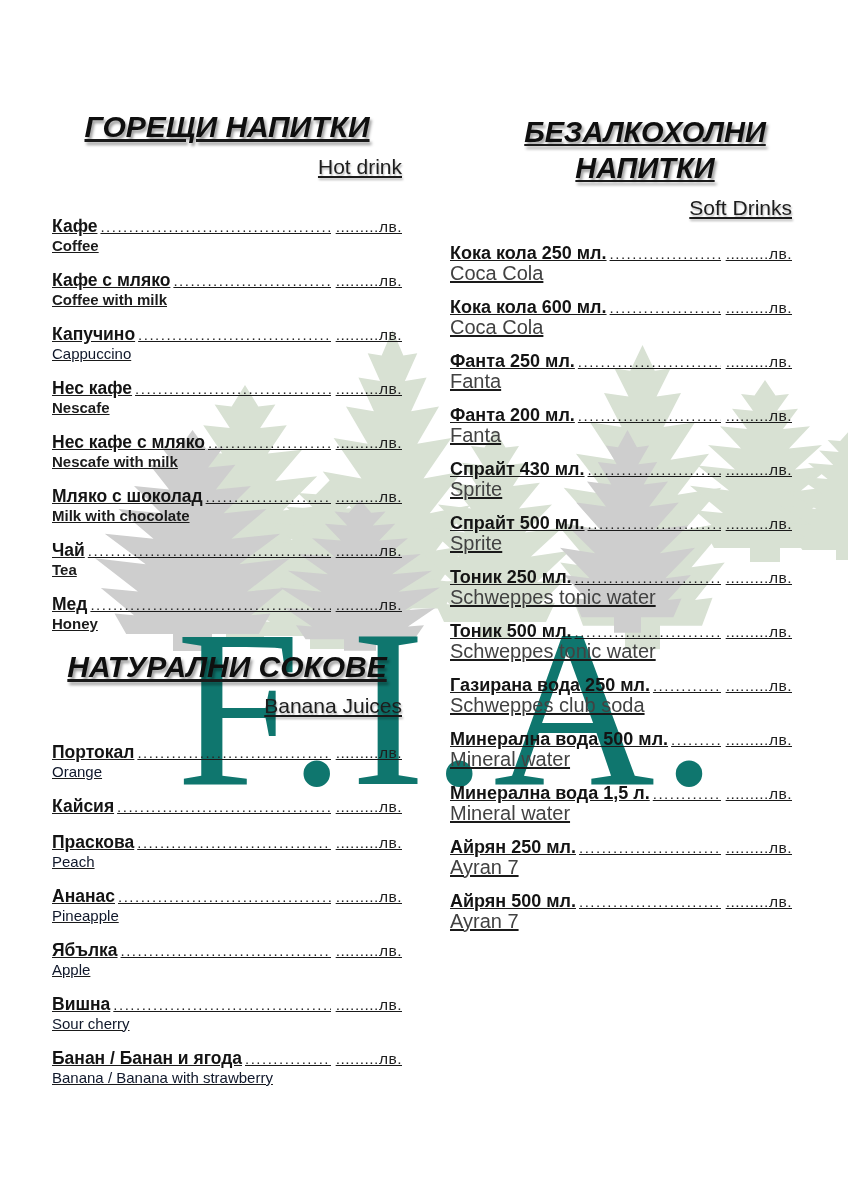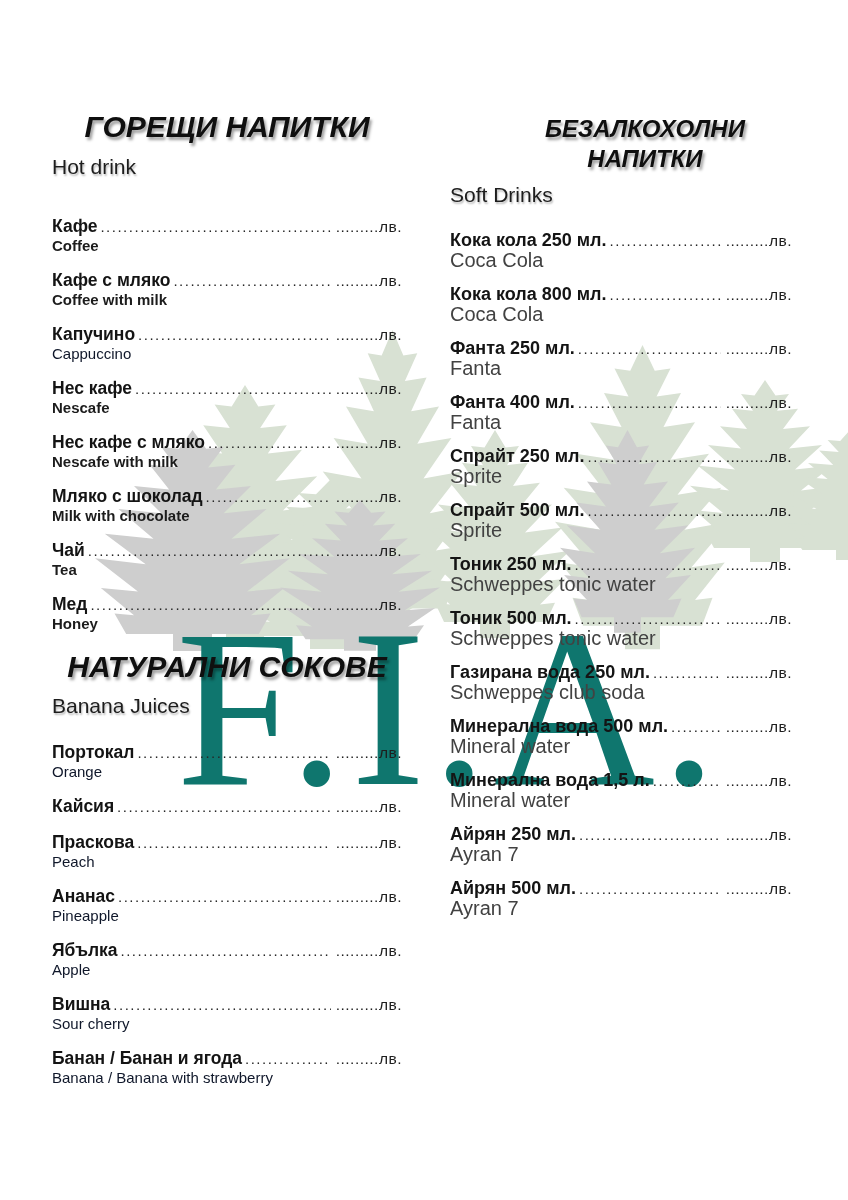--- a/index.html
+++ b/index.html
@@ -8,32 +8,32 @@
     font-family:"Liberation Sans",sans-serif;color:#1a1a1a;
   }
   
   .wm-svg{position:absolute;left:0;top:0;z-index:0;}
   .wm-text{
     position:absolute;left:176px;top:596px;z-index:0;
     font-family:"Liberation Serif",serif;font-size:224px;line-height:1;
     letter-spacing:6px;font-weight:400;user-select:none;white-space:nowrap;
   }
   
-  .col{position:absolute;z-index:1;}
+  .col{position:absolute;z-index:1;text-decoration:underline;}
   .col-left{left:52px;top:108px;width:350px;}
   .col-right{left:450px;top:114px;width:342px;}
   section{display:block;}
   .title{
     margin:0 0 8px 0;text-align:center;font-style:italic;font-weight:bold;color:#0f0f0f;
     text-shadow:2px 3px 3px rgba(0,0,0,0.38);line-height:1.25;
   }
   .t-lg{font-size:30px;}
-  .t-md{font-size:24px;margin-left:48px;}
+  .t-md{font-size:29px;margin-left:48px;}
   .subtitle{
-    text-align:left;font-size:21px;color:#1d1d1d;line-height:1.25;
+    text-align:right;font-size:21px;color:#1d1d1d;line-height:1.25;
     text-shadow:1px 2px 2px rgba(0,0,0,0.28);
   }
   .sub-a{margin-bottom:36px;}
   .sub-b{margin-bottom:22px;}
   .sect-gap{margin-top:6px;}
   
   .mi{margin-bottom:15px;}
   .row{display:flex;align-items:baseline;line-height:21px;}
   .nm{font-weight:bold;font-size:17.5px;color:#141414;white-space:nowrap;}
   .dots{
@@ -237,48 +237,48 @@
     <div class="row">
       <span class="nm">Кока кола 250 мл.</span>
       <span class="dots">..........................................................................................................................</span>
       <span class="pr">.........лв.</span>
     </div>
     <div class="trans">Coca Cola</div>
   </div>
 
   <div class="mi">
     <div class="row">
-      <span class="nm">Кока кола 800 мл.</span>
+      <span class="nm">Кока кола 600 мл.</span>
       <span class="dots">..........................................................................................................................</span>
       <span class="pr">.........лв.</span>
     </div>
     <div class="trans">Coca Cola</div>
   </div>
 
   <div class="mi">
     <div class="row">
       <span class="nm">Фанта 250 мл.</span>
       <span class="dots">..........................................................................................................................</span>
       <span class="pr">.........лв.</span>
     </div>
     <div class="trans">Fanta</div>
   </div>
 
   <div class="mi">
     <div class="row">
-      <span class="nm">Фанта 400 мл.</span>
+      <span class="nm">Фанта 200 мл.</span>
       <span class="dots">..........................................................................................................................</span>
       <span class="pr">.........лв.</span>
     </div>
     <div class="trans">Fanta</div>
   </div>
 
   <div class="mi">
     <div class="row">
-      <span class="nm">Спрайт 250 мл.</span>
+      <span class="nm">Спрайт 430 мл.</span>
       <span class="dots">..........................................................................................................................</span>
       <span class="pr">.........лв.</span>
     </div>
     <div class="trans">Sprite</div>
   </div>
 
   <div class="mi">
     <div class="row">
       <span class="nm">Спрайт 500 мл.</span>
       <span class="dots">..........................................................................................................................</span>

